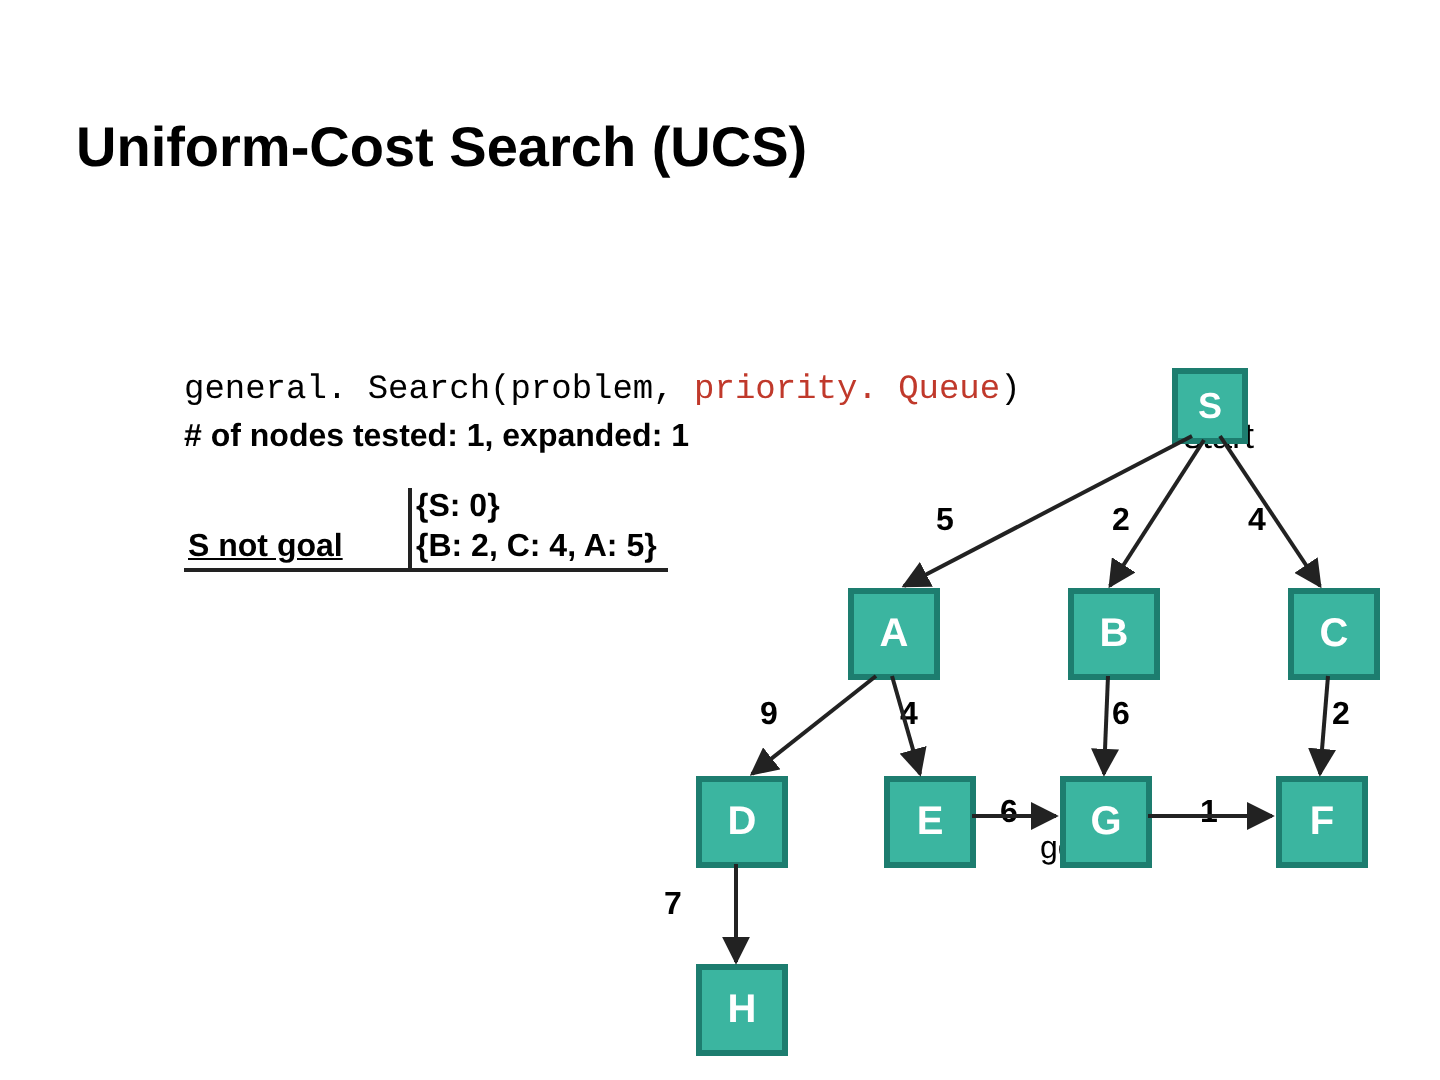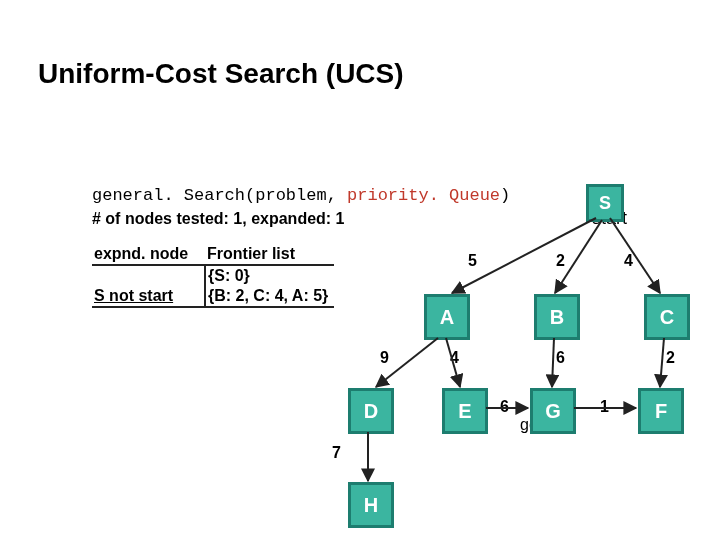--- a/index.html
+++ b/index.html
@@ -26,30 +26,26 @@
 <div class="title">Uniform-Cost Search (UCS)</div>
 
 <div class="code">
   <span>general. Search(problem, </span><span class="kw">priority. Queue</span><span>)</span>
 </div>
 
 <div class="stats"># of nodes tested: 1, expanded: 1</div>
 
 <table class="tbl">
   <tbody>
-      <tr>
-    <th class="c0">expnd. node</th>
-    <th>Frontier list</th>
-  </tr>
   <tr>
     <td class="c0"></td>
     <td>{S: 0}</td>
   </tr>
   <tr class="last">
-    <td class="c0 u">S not start</td>
+    <td class="c0 u">S not goal</td>
     <td>{B: 2, C: 4, A: 5}</td>
   </tr>
 </tbody>
   </table>
 
 <div class="start">start</div>
 <div class="goal">goal</div>
 
 <div class="node s-node" style="left:586px;top:184px;">S</div>
 <div class="node" style="left:424px;top:294px;">A</div>

